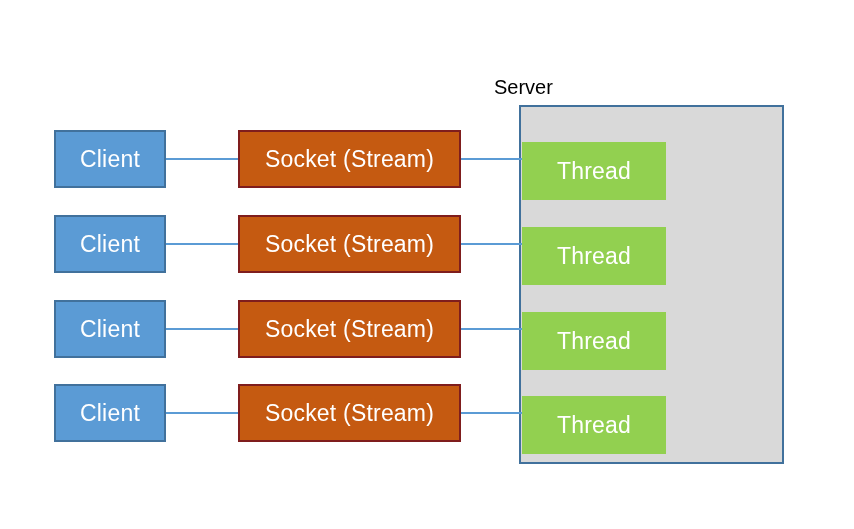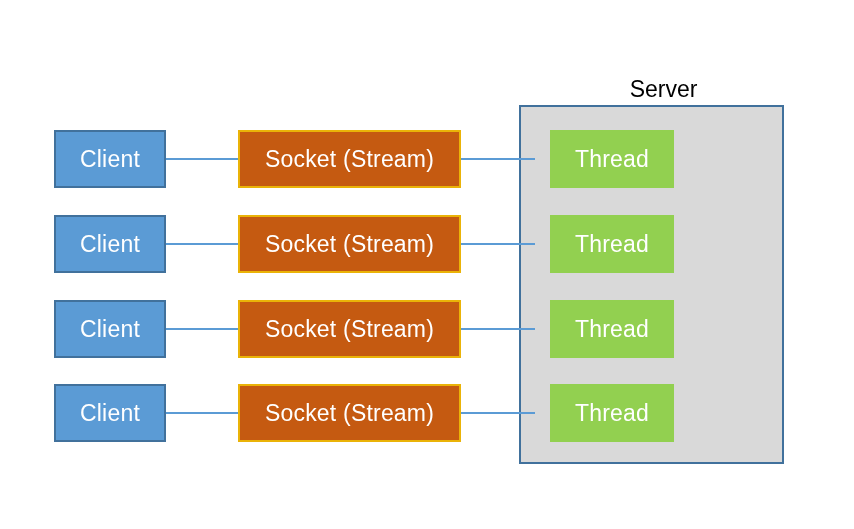--- a/index.html
+++ b/index.html
@@ -6,30 +6,30 @@
   .canvas{
     position:relative;width:854px;height:529px;background:#ffffff;overflow:hidden;
     font-family:"Liberation Sans","DejaVu Sans",sans-serif;
   }
   .box{
     position:absolute;height:58px;box-sizing:border-box;
     display:flex;align-items:center;justify-content:center;
     color:#ffffff;font-size:23px;letter-spacing:.2px;
   }
   .client{left:54px;width:112px;background:#5B9BD5;border:2px solid #41719C;}
-  .socket{left:238px;width:223px;background:#C55A11;border:2px solid #eab308;}
-  .thread{left:550px;width:124px;background:#92D050;z-index:3;}
+  .socket{left:238px;width:223px;background:#C55A11;border:2px solid #7f1d1d;}
+  .thread{left:522px;width:144px;background:#92D050;z-index:3;margin-top:12px;}
   .r0{top:130px}.r1{top:215px}.r2{top:300px}.r3{top:384px}
   .server-box{
     position:absolute;left:519px;top:105px;width:265px;height:359px;
     box-sizing:border-box;background:#D9D9D9;border:2px solid #41719C;z-index:1;
   }
   .server-label{
-    position:absolute;left:531px;top:76px;width:265px;height:22px;
-    text-align:center;color:#000000;font-size:23px;z-index:2;
+    position:absolute;left:494px;top:76px;width:265px;height:22px;
+    text-align:left;color:#000000;font-size:20px;z-index:2;
   }
   .line{position:absolute;height:1.5px;background:#5B9BD5;z-index:2;}
   .la{left:166px;width:72px;}
   .lb{left:461px;width:74px;}
   .ly0{top:158px}.ly1{top:243px}.ly2{top:328px}.ly3{top:412px}
 </style>
 </head>
 <body>
 
 <div class="canvas">

